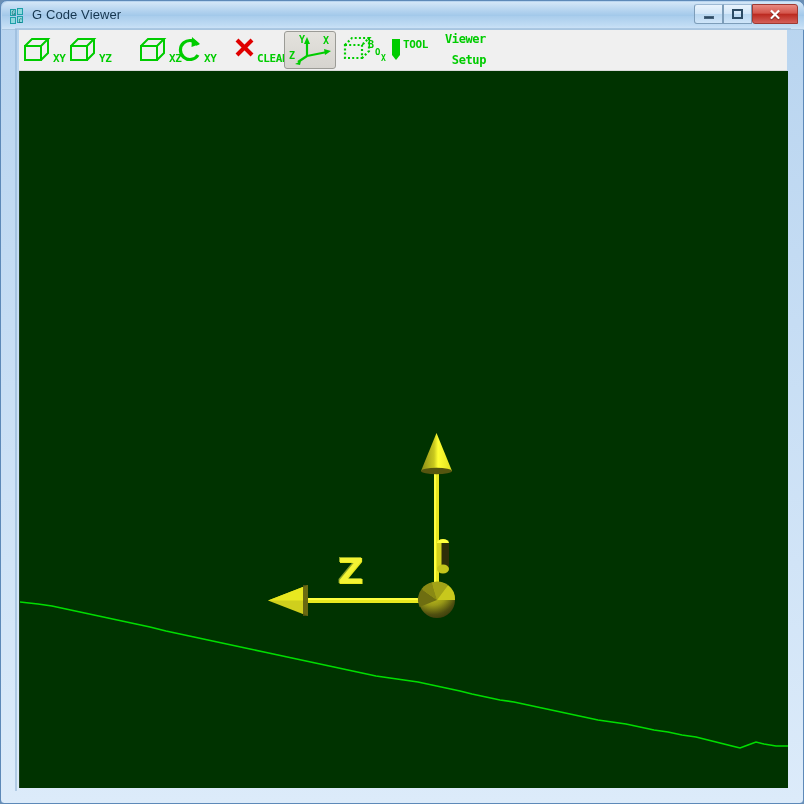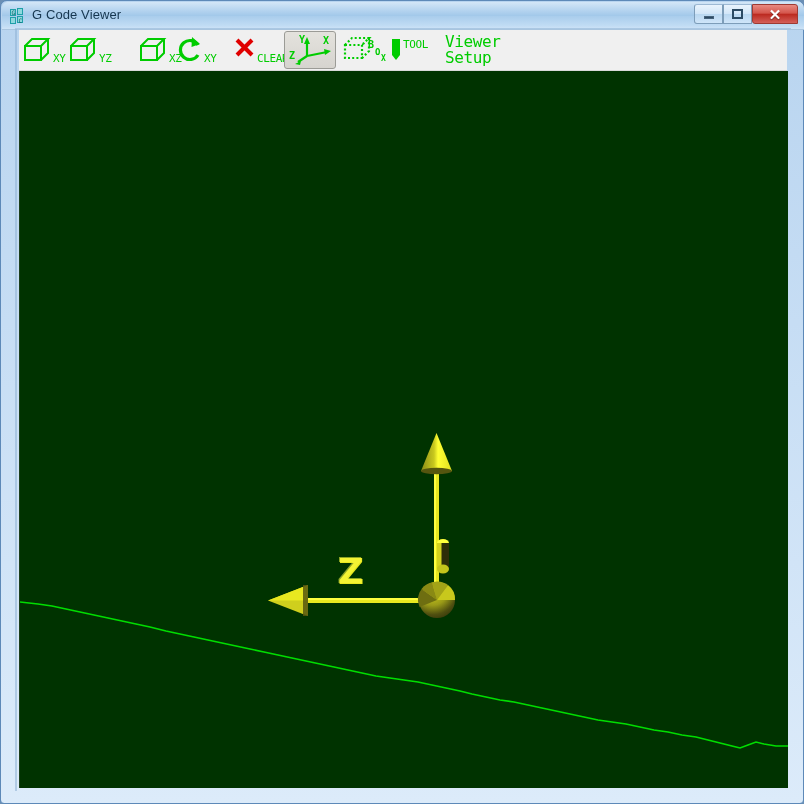--- a/index.html
+++ b/index.html
@@ -125,28 +125,29 @@
   }
   .tbtn.pressed {
     background: linear-gradient(to bottom, #e4e2dd, #d6d4cf);
     border: 1px solid #9b9b96;
     border-radius: 3px;
   }
   .glyph-svg { display: block; }
   .tlabel {
     color: #00cc00;
     font-family: "DejaVu Sans Mono", monospace;
-    font-weight: normal;
+    font-weight: bold;
     font-size: 11px;
     line-height: 11px;
     letter-spacing: -0.4px;
     white-space: pre-line;
+    text-align: right;
   }
   .tlabel.sub { align-self: flex-end; padding-bottom: 5px; }
-  .tlabel.two { align-self: center; font-size: 16px; line-height: 16px; }
+  .tlabel.two { align-self: center; font-size: 12px; line-height: 21px; }
 
   
   #viewport {
     position: absolute;
     left: 18px; top: 70px;
     width: 768px;
     height: 717px;
     background: #003300;
     overflow: hidden;
     border-left: 1px solid #1b3f1b;

